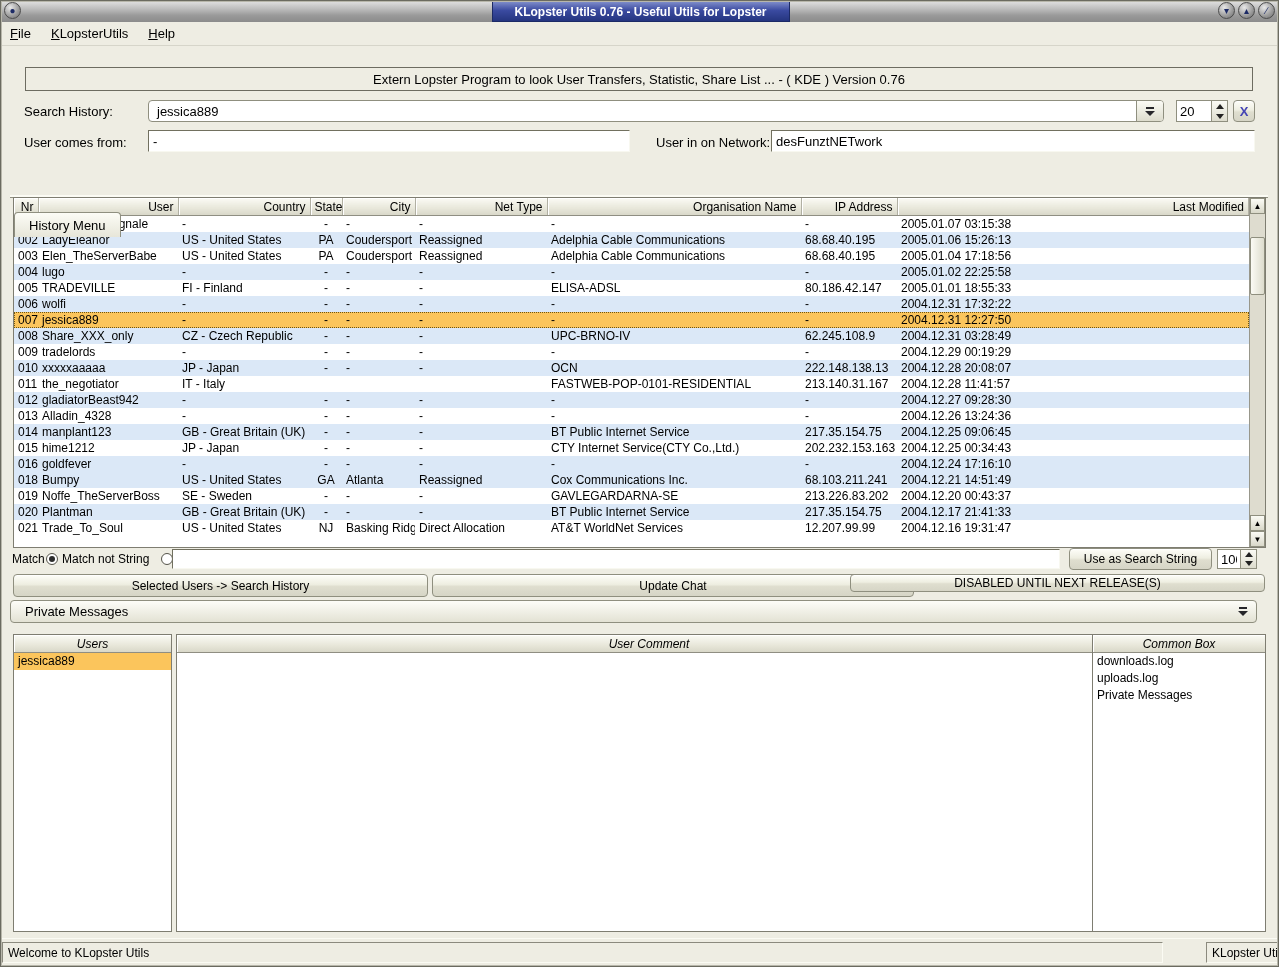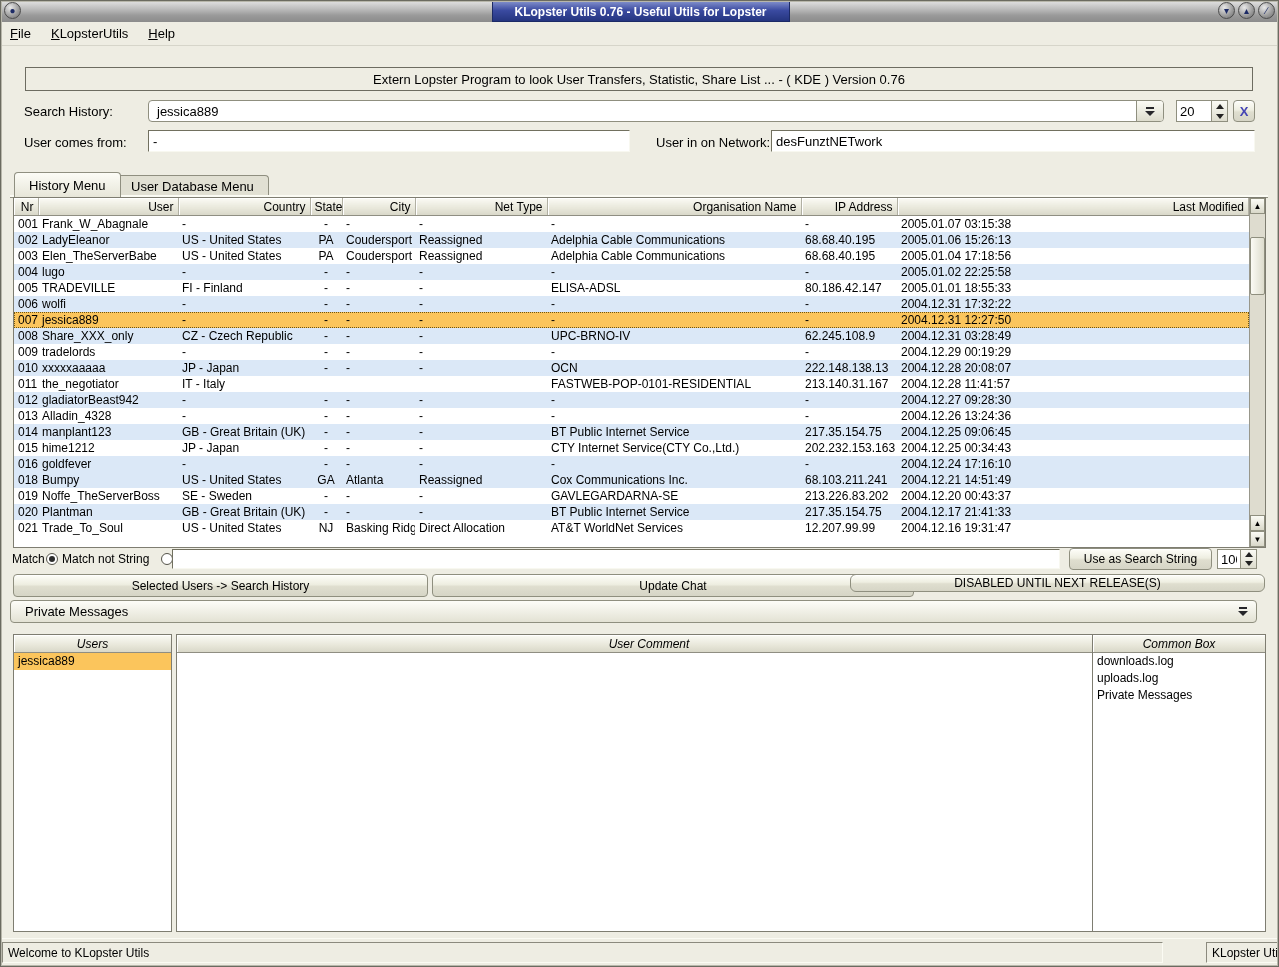--- a/index.html
+++ b/index.html
@@ -44,21 +44,21 @@
   .darr::after{content:"";display:block;margin:0 auto;width:0;border-left:5px solid transparent;border-right:5px solid transparent;border-top:5px solid #26262a;}
   .spin{position:absolute;display:flex;box-sizing:border-box;border:1px solid #8f8f7f;background:#fff;}
   .spin input{border:none;outline:none;flex:1;min-width:0;font-size:13px;padding:0 3px;font-family:"Liberation Sans",sans-serif;}
   .spin .arrows{width:15px;display:flex;flex-direction:column;border-left:1px solid #8f8f7f;background:linear-gradient(180deg,#fbfbf5,#dddccd);}
   .spin .arrows div{flex:1;display:flex;align-items:center;justify-content:center;}
   .tri-up{width:0;height:0;border-left:4px solid transparent;border-right:4px solid transparent;border-bottom:5px solid #222;}
   .tri-dn{width:0;height:0;border-left:4px solid transparent;border-right:4px solid transparent;border-top:5px solid #222;}
   .btn-x{left:1233px;top:100px;width:22px;height:22px;color:#4444b4;font-weight:bold;font-size:13px;}
   
   .tab{position:absolute;display:flex;align-items:center;padding:0 14px;font-size:13px;
-    background:linear-gradient(180deg,#fcfcf6,#e7e6d9);border:1px solid #8f8f80;border-bottom:none;border-radius:4px 4px 0 0;box-sizing:border-box;}
+    background:linear-gradient(180deg,#fcfcf6,#e7e6d9);border:1px solid #8f8f80;border-bottom:none;border-radius:4px 4px 0 0;box-sizing:border-box;margin-top:40px;}
   .tab.active{left:14px;top:172px;height:25px;z-index:2;}
   .tab.inactive{left:116px;top:175px;height:22px;background:#e1e0d3;}
   .tabline{position:absolute;left:10px;top:195px;width:1258px;height:2px;background:#fbfbf4;border-bottom:1px solid #8f8f80;}
   
   .tableframe{position:absolute;left:13px;top:197px;width:1253px;height:351px;background:#fff;
     border:1px solid #7e7d71;box-sizing:border-box;overflow:hidden;}
   table.hist{table-layout:fixed;border-collapse:collapse;width:1235px;}
   table.hist th{height:17px;font-weight:normal;font-size:12px;text-align:right;padding:0 4px;
     background:linear-gradient(180deg,#fbfbf5 0%,#e8e7da 60%,#d9d8c9 100%);
     border-right:1px solid #b1b0a3;border-bottom:1px solid #8f8e82;box-shadow:inset 1px 1px 0 #fff;
@@ -416,21 +416,21 @@
         <span class="tri-up"></span>
       </div>
     <div>
         <span class="tri-dn"></span>
       </div>
   </div>
 </div>
 
 <div class="kbtn" style="left:13px;top:574px;width:415px;height:23px;">Selected Users -&gt; Search History</div>
 <div class="kbtn" style="left:432px;top:574px;width:482px;height:23px;">Update Chat</div>
-<div class="kbtn" style="left:850px;top:574px;width:415px;height:18px;border-radius:6px;">DISABLED UNTIL NEXT RELEASE(S)</div>
+<div class="kbtn" style="left:850px;top:574px;width:415px;height:18px;">DISABLED UNTIL NEXT RELEASE(S)</div>
 
 <div class="combo" style="left:10px;top:600px;width:1247px;height:23px;background:linear-gradient(180deg,#fdfdf8,#e3e2d4);">
   <span class="val" style="padding-left:14px;">Private Messages</span>
   <span class="arrow-btn" style="border-left:none;background:transparent;">
       <span class="darr"></span>
     </span>
 </div>
 
 <div class="panel" style="left:13px;width:159px;">
   <div class="panel-header">Users</div>

